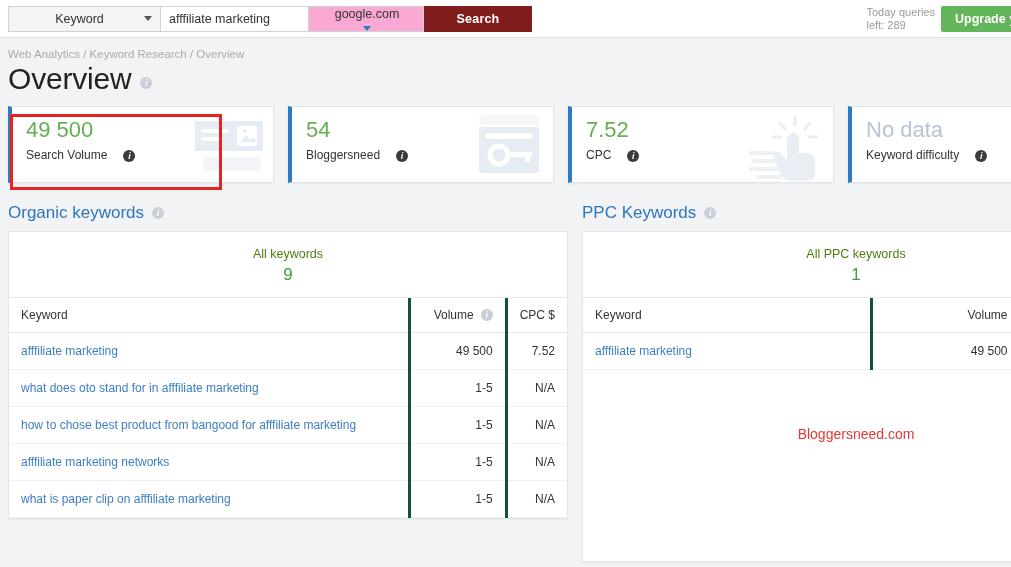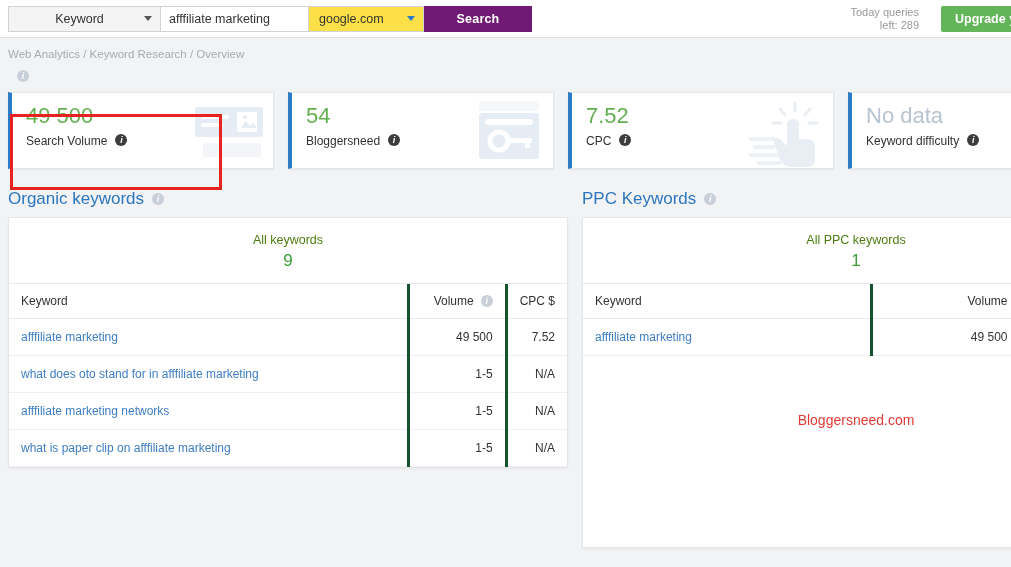--- a/index.html
+++ b/index.html
@@ -29,35 +29,35 @@
     padding:0 8px 0 12px; font-size:12.5px; color:#333;
     cursor:pointer;
   }
   .sel-keyword .lbl{ flex:1; text-align:center; padding-right:6px;}
   .kw-input{
     width:148px; height:26px; border:1px solid #cfd2d6; border-right:none;
     padding:0 8px; font-size:12.5px; color:#333;
     font-family:"Liberation Sans", sans-serif; outline:none; background:#fff;
   }
   .sel-domain{
-    width:116px; height:26px; background:#fde047;
+    width:116px; height:26px; background:#f9a8d4;
     border:1px solid #cfd2d6;
     display:flex; align-items:center; justify-content:space-between;
-    padding:0 8px 0 10px; font-size:12.5px; color:#333; cursor:pointer;
+    padding:0 8px 0 10px; font-size:12.5px; color:#333; cursor:pointer;flex-direction:column;
   }
   .btn-search{
-    width:108px; height:26px; background:#701a75; border:none;
+    width:108px; height:26px; background:#7f1d1d; border:none;
     color:#fff; font-size:12.5px; font-weight:bold;
     font-family:"Liberation Sans", sans-serif;
     cursor:pointer; letter-spacing:.2px;
   }
   .chev{ width:0;height:0;border-left:4.5px solid transparent;border-right:4.5px solid transparent;border-top:5px solid #555; }
 
   .topright{ position:absolute; right:0; top:0; height:38px; display:flex; align-items:center; }
-  .queries{ text-align:right; font-size:11px; color:#999; line-height:13px; padding-right:22px; }
+  .queries{ text-align:left; font-size:11px; color:#999; line-height:13px; padding-right:6px; }
   .btn-upgrade{
     background:#62b558; color:#fff; border:none;
     height:26px; padding:0 14px; font-size:12.5px; font-weight:bold;
     font-family:"Liberation Sans", sans-serif;
     border-radius:2px; cursor:pointer; white-space:nowrap;
     margin-right:-20px; width:90px; text-align:left;
   }
 
   
   .crumb{ font-size:11.5px; color:#a6abb2; padding:10px 0 0 8px; }
@@ -79,21 +79,21 @@
   .cards{ display:flex; margin-top:10px; padding-left:8px; gap:14px; }
   .card{
     position:relative; width:266px; height:77px;
     background:#fff; border:1px solid #e3e5e9;
     border-left:4px solid #2b7cc4;
     box-shadow:0 1px 2px rgba(0,0,0,.05);
     overflow:hidden; flex:none;
   }
   .card .val{ font-size:22px; color:#63b053; padding:10px 0 0 14px; line-height:25px; }
   .card .val.nodata{ color:#b9c4d2; }
-  .card .lab{ font-size:12px; color:#333; padding:6px 0 0 14px; display:flex; align-items:flex-start; gap:8px; }
+  .card .lab{ font-size:12px; color:#333; padding:6px 0 0 14px; display:flex; align-items:flex-end; gap:16px; }
   .wm{ position:absolute; right:8px; top:6px; opacity:.35; }
 
   .redbox{
     position:absolute; left:10px; top:114px; width:212px; height:76px;
     border:3px solid #e8231f; pointer-events:none; z-index:30;
   }
 
   
   .cols{ display:flex; padding-left:8px; margin-top:20px; gap:14px; }
   .col-left{ width:560px; flex:none; }
@@ -153,20 +153,21 @@
     <div class="queries">
       <div>Today queries</div>
       <div>left: 289</div>
     </div>
     <button class="btn-upgrade">Upgrade y</button>
   </div>
 </div>
 
 <div class="crumb">Web Analytics / Keyword Research / Overview</div>
 <div class="pagetitle">
+  <span>Overview</span>
   <span class="info">i</span>
 </div>
 
 <div class="cards">
 
   <div class="card">
     <div class="val">49 500</div>
     <div class="lab">
       <span>Search Volume</span>
       <span class="info dark">i</span>
@@ -265,20 +266,25 @@
             <td class="kw"><a>afffiliate marketing</a></td>
             <td class="num bl">49 500</td>
             <td class="num bl">7.52</td>
           </tr>
           <tr>
             <td class="kw"><a>what does oto stand for in afffiliate marketing</a></td>
             <td class="num bl">1-5</td>
             <td class="num bl">N/A</td>
           </tr>
           <tr>
+            <td class="kw"><a>how to chose best product from bangood for afffiliate marketing</a></td>
+            <td class="num bl">1-5</td>
+            <td class="num bl">N/A</td>
+          </tr>
+          <tr>
             <td class="kw"><a>afffiliate marketing networks</a></td>
             <td class="num bl">1-5</td>
             <td class="num bl">N/A</td>
           </tr>
           <tr>
             <td class="kw"><a>what is paper clip on afffiliate marketing</a></td>
             <td class="num bl">1-5</td>
             <td class="num bl">N/A</td>
           </tr>
         </tbody>

